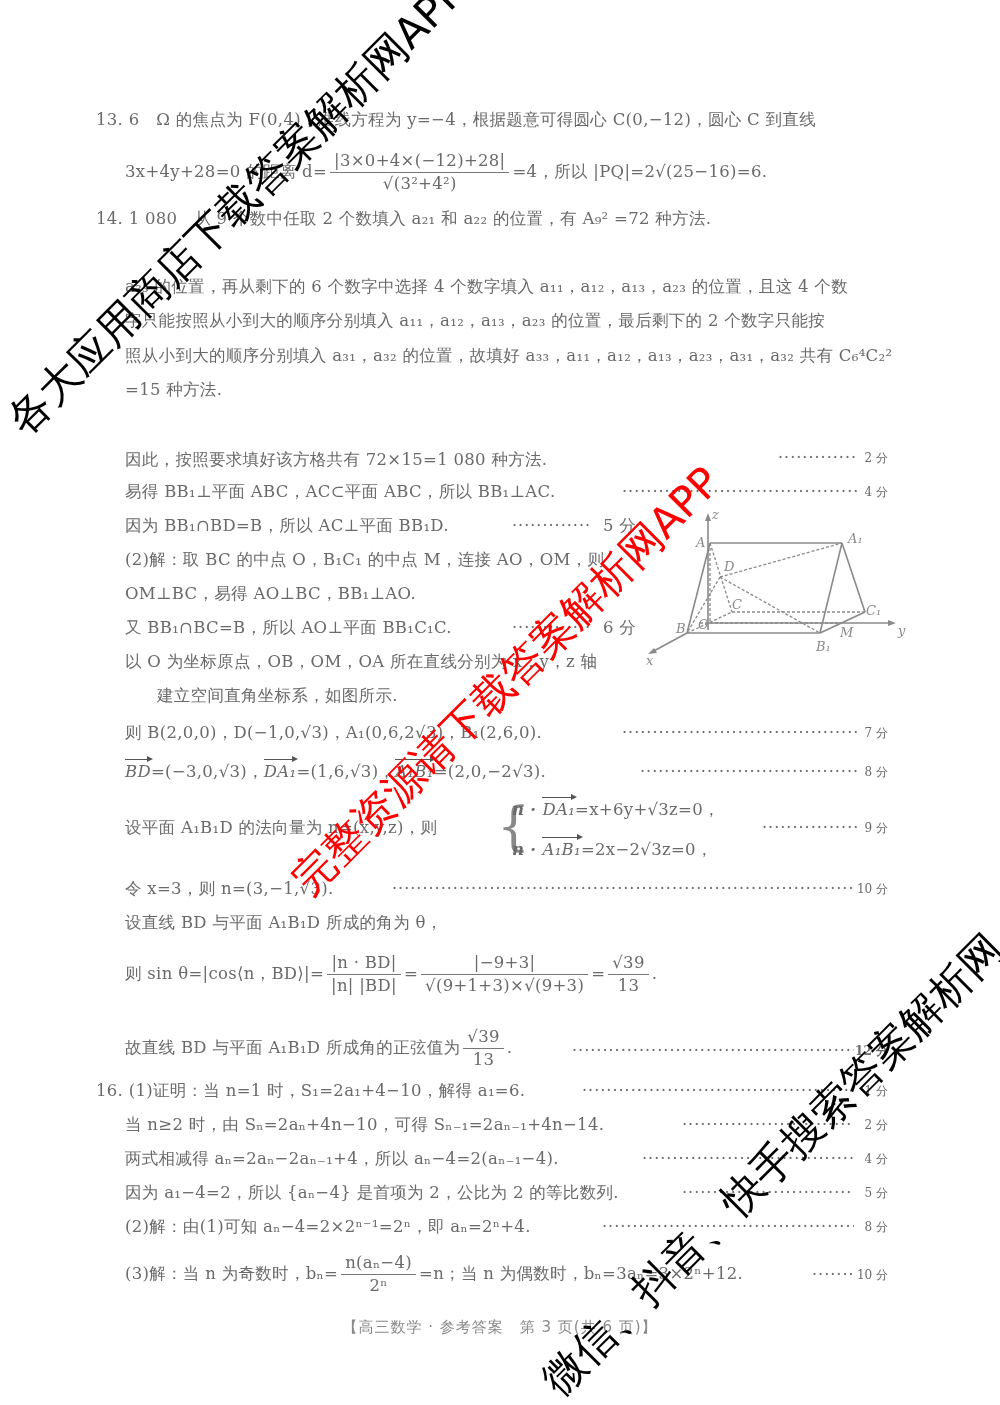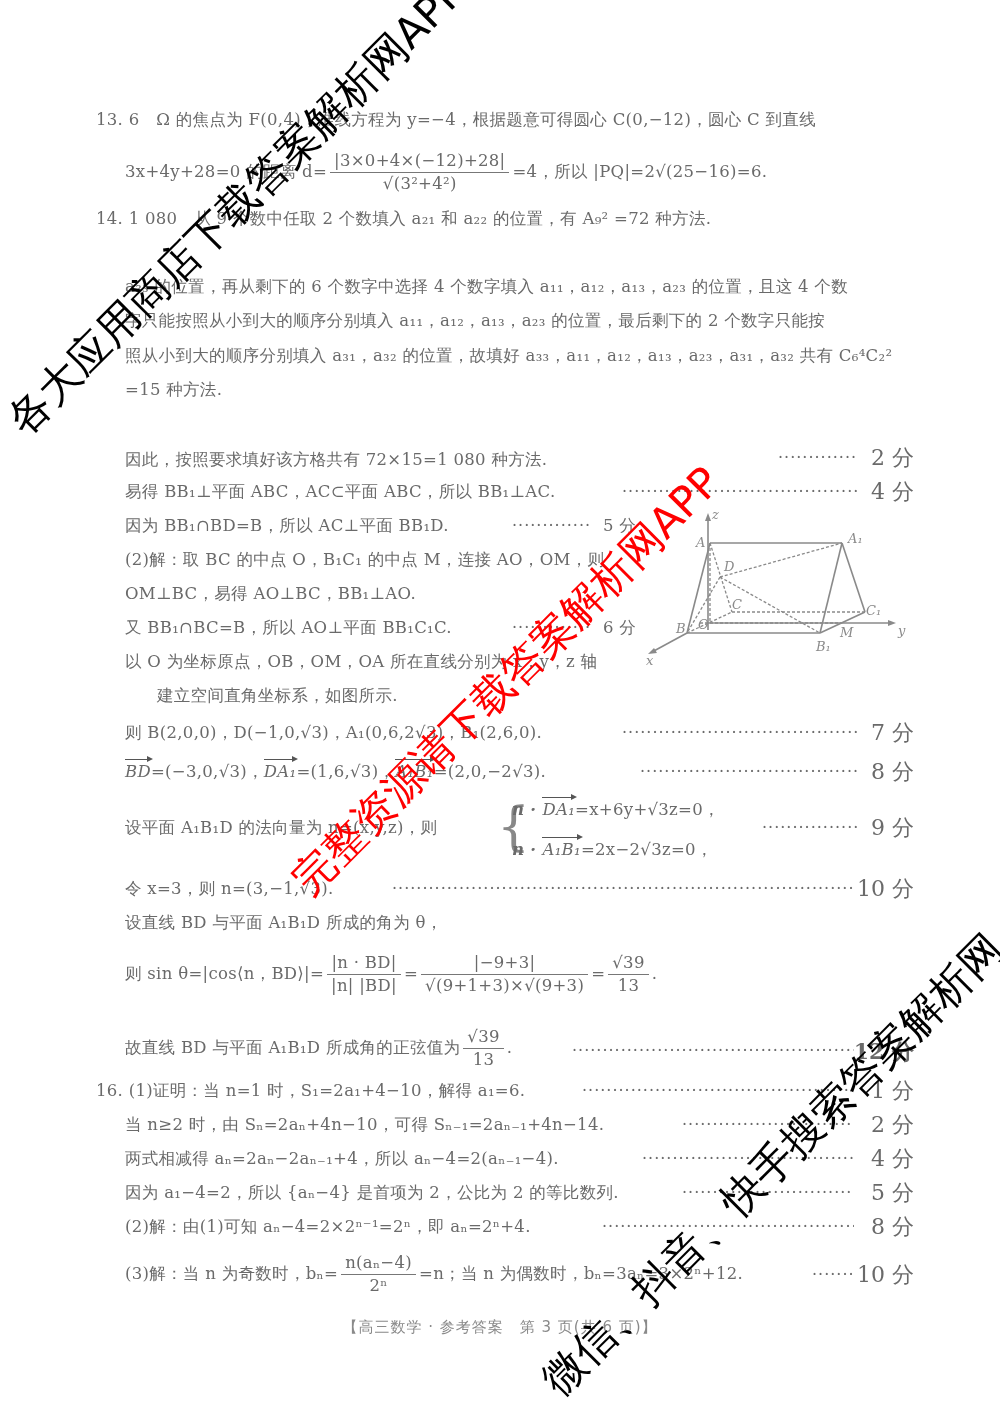--- a/index.html
+++ b/index.html
@@ -16,21 +16,21 @@
   }
   .ind { left: 125px; }
   .num { left: 96px; }
   i, .it { font-style: italic; }
   .bold { font-weight: bold; }
   .dots {
     position: absolute; font-size: 16px; color: #6a6a6a; letter-spacing: 1px;
     overflow: hidden; white-space: nowrap; line-height: 22px;
   }
   .score {
-    position: absolute; right: 86px; font-size: 22px; line-height: 22px; white-space: nowrap;
+    position: absolute; right: 112px; font-size: 12px; line-height: 22px; white-space: nowrap;
   }
   .frac { display: inline-block; vertical-align: middle; text-align: center; margin: 0 3px; }
   .frac .n { display: block; border-bottom: 1px solid #777; padding: 0 4px; line-height: 22px; }
   .frac .d { display: block; padding: 0 4px; line-height: 22px; }
   .vec { position: relative; display: inline-block; }
   .vec::before {
     content: ""; position: absolute; left: 0; right: 0; top: -2px; border-top: 1px solid #555;
   }
   .vec::after {
     content: ""; position: absolute; right: -2px; top: -5px;

